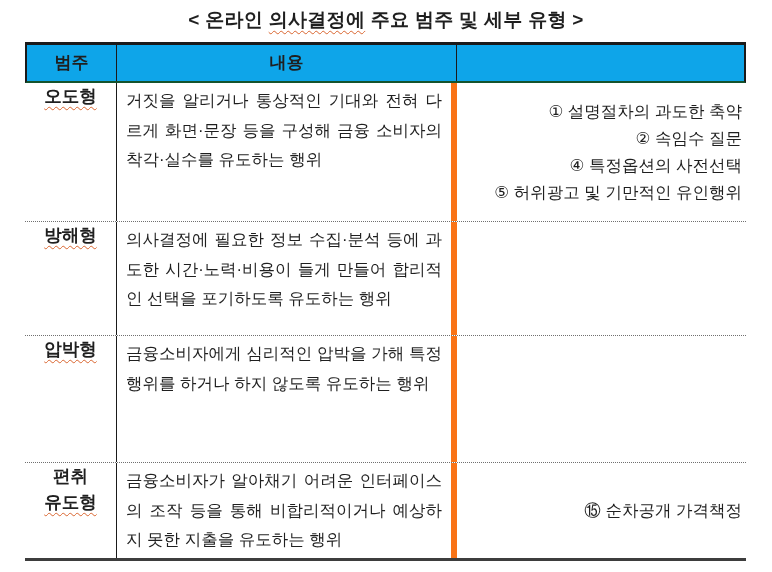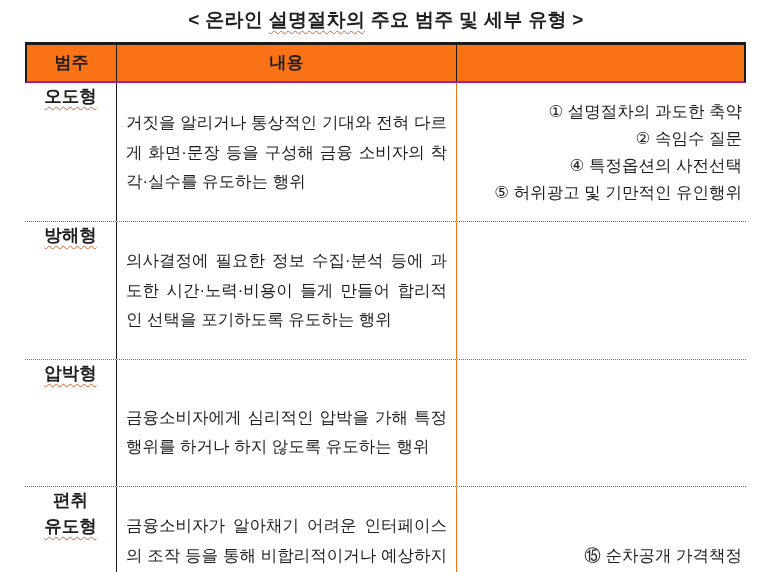--- a/index.html
+++ b/index.html
@@ -31,24 +31,24 @@
     margin-left: 25px;
     margin-top: 9px;
     width: 721px;
     border-top: 3px solid #1a1a1a;
     border-bottom: 3px solid #3d3d3d;
     box-sizing: border-box;
   }
   .thead {
     display: grid;
     grid-template-columns: 90px 340px 1fr;
-    background: #f97316;
+    background: #0ea5e9;
     border-left: 2px solid #1a1a1a;
     border-right: 2px solid #1a1a1a;
-    border-bottom: 2px solid #a21caf;
+    border-bottom: 2px solid #14532d;
     box-sizing: border-box;
   }
   .th {
     text-align: center;
     font-weight: bold;
     font-size: 17px;
     padding: 6px 0 7px;
   }
   .th-category, .th-description { border-right: 1px solid #1a1a1a; }
   .row {
@@ -66,23 +66,23 @@
     font-weight: bold;
     font-size: 17.5px;
     text-align: center;
     border-right: 1px solid #1a1a1a;
     line-height: 1.5;
   }
   .cell-category span { display: block; }
   .cell-category span:empty { display: none; }
   .cell-description {
     display: flex;
-    align-items: flex-end;
-    border-right: 1px solid #f97316;
-    padding: 24px 9px;
+    align-items: flex-start;
+    border-right: 6px solid #f97316;
+    padding: 3px 9px;
     box-sizing: border-box;
   }
   .cell-description .desc-text {
     width: 100%;
     font-size: 16.5px;
     line-height: 1.8;
     text-align: justify;
   }
   .cell-details {
     display: flex;
@@ -97,21 +97,21 @@
     white-space: nowrap;
   }
   .row-1 { min-height: 139px; }
   .row-2 { min-height: 114px; }
   .row-3 { min-height: 127px; }
   .row-4 { min-height: 86px; }
 </style>
 </head>
 <body>
 
-<div class="page-title"><span>&lt; 온라인 </span><span class="spellcheck">설명절차의</span><span> 주요 범주 및 세부 유형 &gt;</span></div>
+<div class="page-title"><span>&lt; 온라인 </span><span class="spellcheck">의사결정에</span><span> 주요 범주 및 세부 유형 &gt;</span></div>
 
 <div class="table">
 
   <div class="thead">
     <div class="th th-category">범주</div>
     <div class="th th-description">내용</div>
   </div>
 
   <div class="row row-1">
     <div class="cell-category">

